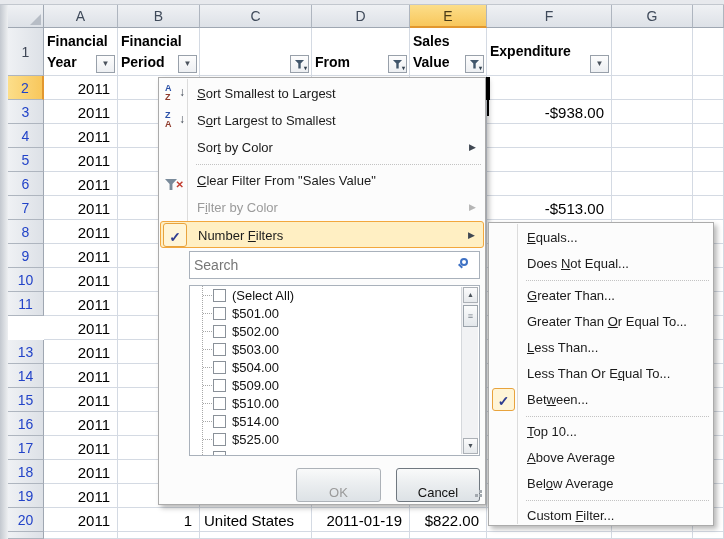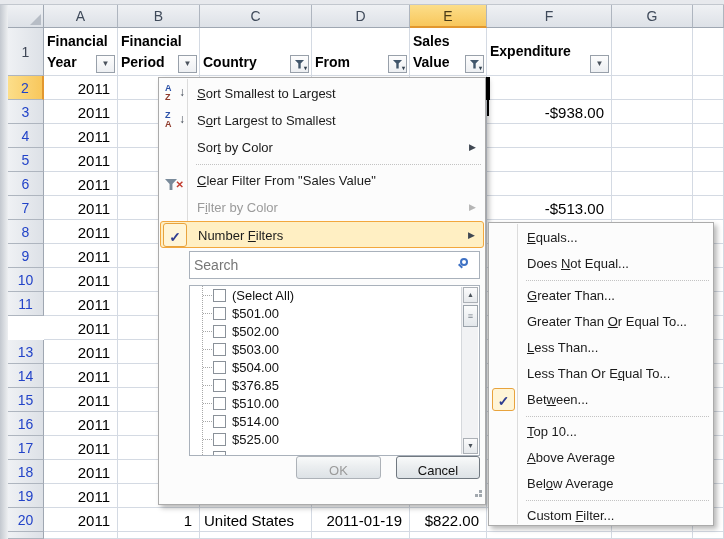--- a/index.html
+++ b/index.html
@@ -76,23 +76,23 @@
   .vrow::before{content:"";display:inline-block;width:9px;border-top:1px dotted #A8A8A8;margin-left:13px;}
   .vcheck{display:inline-block;width:13px;height:13px;border:1px solid #8A9199;background:#fff;box-sizing:border-box;
           margin:0 6px 0 1px;flex:none;}
   
   .sbar{position:absolute;right:1px;top:1px;bottom:1px;width:17px;background:#F1F2F4;border-left:1px solid #D5D8DC;box-sizing:border-box;}
   .sbtn{position:absolute;left:1px;width:15px;height:16px;background:linear-gradient(#FBFBFC,#E6E9EC);
         border:1px solid #ABB0B6;box-sizing:border-box;text-align:center;font-size:7px;color:#4A525A;line-height:14px;}
   .sthumb{position:absolute;left:1px;top:18px;width:15px;height:22px;background:linear-gradient(#FBFCFC,#E3E7EB);
           border:1px solid #9BA3AB;box-sizing:border-box;text-align:center;font-size:9px;color:#7A838C;line-height:20px;}
   
-  .btn{position:absolute;top:378px;height:23px;border:1px solid #8E959D;border-radius:3px;box-sizing:border-box;
+  .btn{position:absolute;top:390px;height:23px;border:1px solid #8E959D;border-radius:3px;box-sizing:border-box;
        background:linear-gradient(#F9FAFA,#EBEEF0 45%,#DDE2E6);font-family:"Liberation Sans",sans-serif;
-       font-size:13px;text-align:center;padding:6px;}
+       font-size:13px;text-align:center;padding:16px;}
   .btn.ok{left:137px;width:85px;color:#9A9A9A;border-color:#ADB2B8;}
   .btn.cancel{left:237px;width:84px;color:#111;border-color:#707880;}
   .grip{position:absolute;right:3px;bottom:3px;width:13px;height:13px;}
   .grip i{position:absolute;width:3px;height:3px;background:#A2A8AE;}
   .grip i:nth-child(1){right:0;bottom:8px;}
   .grip i:nth-child(2){right:4px;bottom:4px;}
   .grip i:nth-child(3){right:0;bottom:4px;}
   
   .submenu{left:488px;top:222px;width:226px;height:304px;background:#FCFCFC;border:1px solid #ABABAB;
            box-sizing:border-box;box-shadow:3px 3px 5px rgba(0,0,0,.28);z-index:25;}
@@ -143,23 +143,20 @@
       </div>
       <div class="cell hcell" style="position: absolute; left: 118px; top: 28px; width: 82px; height: 48px;">
         <div class="hlabel" style="padding-right: 20px;">
           <span>Financial Period</span>
         </div>
         <div class="fbtn">
           <span class="caret">▼</span>
         </div>
       </div>
       <div class="cell hcell" style="position: absolute; left: 200px; top: 28px; width: 112px; height: 48px;">
-        <div class="hlabel" style="padding-right: 20px;">
-          <span>Country</span>
-        </div>
         <div class="fbtn">
           <span class="funnel"></span>
           <span class="fcaret">▾</span>
         </div>
       </div>
       <div class="cell hcell" style="position: absolute; left: 312px; top: 28px; width: 98px; height: 48px;">
         <div class="hlabel" style="padding-right: 20px;">
           <span>From</span>
         </div>
         <div class="fbtn">
@@ -505,21 +502,21 @@
           <div class="vrow" style="top: 54px;">
             <span class="vcheck"></span>
             <span>$503.00</span>
           </div>
           <div class="vrow" style="top: 72px;">
             <span class="vcheck"></span>
             <span>$504.00</span>
           </div>
           <div class="vrow" style="top: 90px;">
             <span class="vcheck"></span>
-            <span>$376.85</span>
+            <span>$509.00</span>
           </div>
           <div class="vrow" style="top: 108px;">
             <span class="vcheck"></span>
             <span>$510.00</span>
           </div>
           <div class="vrow" style="top: 126px;">
             <span class="vcheck"></span>
             <span>$514.00</span>
           </div>
           <div class="vrow" style="top: 144px;">

